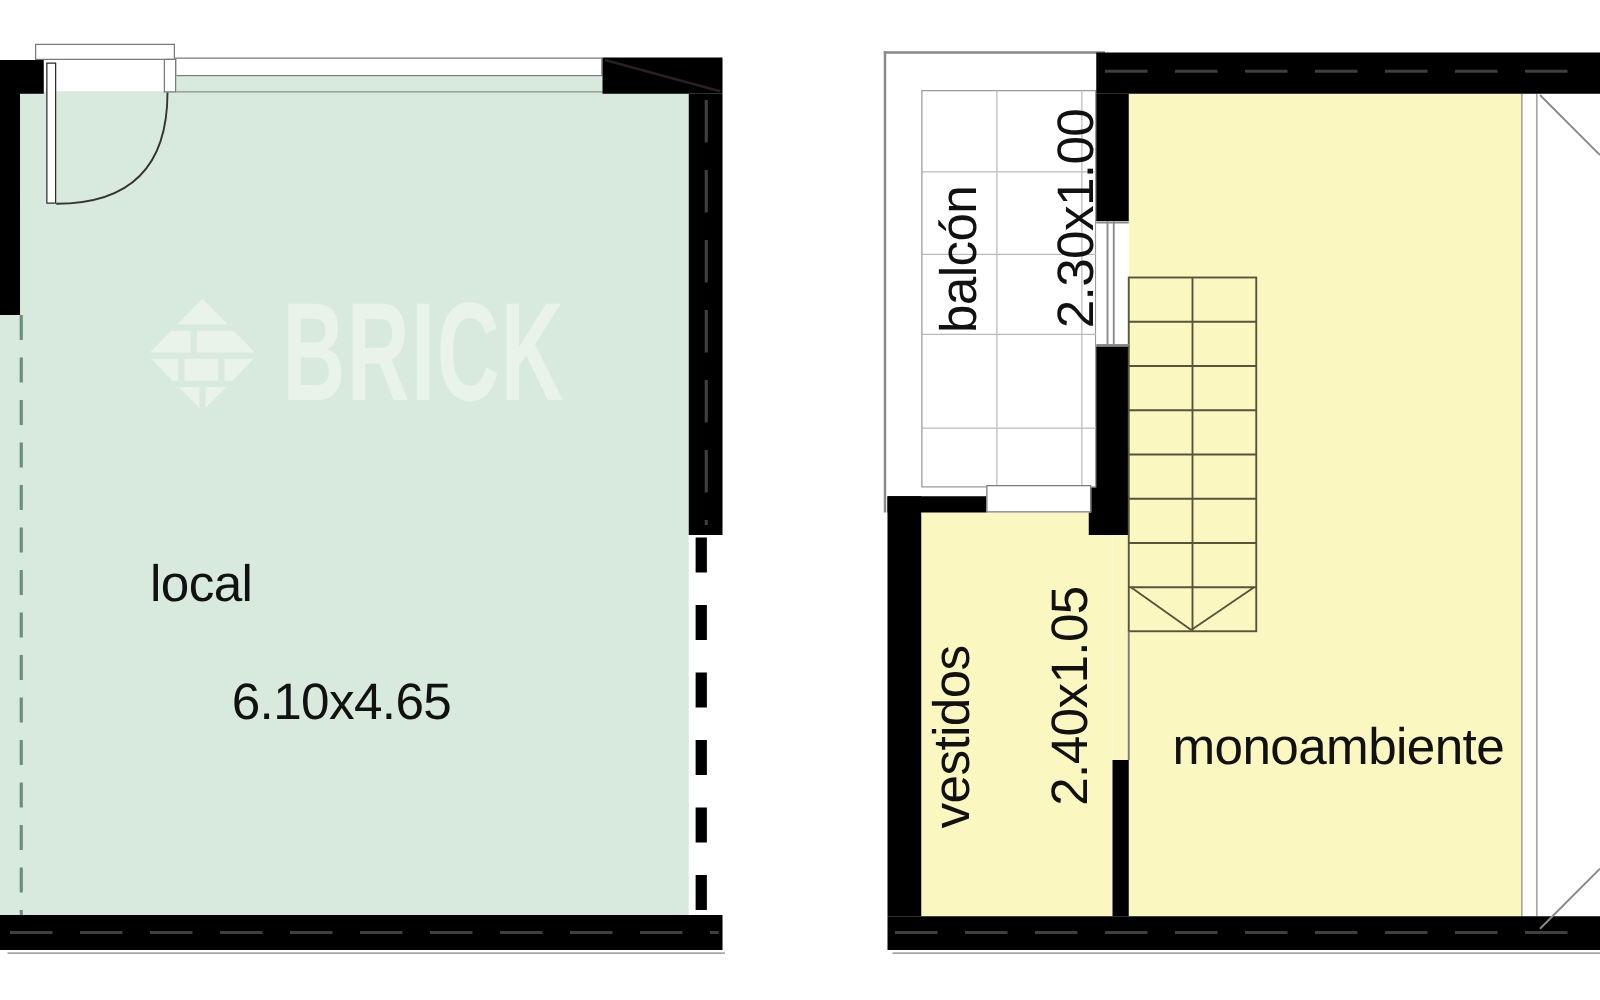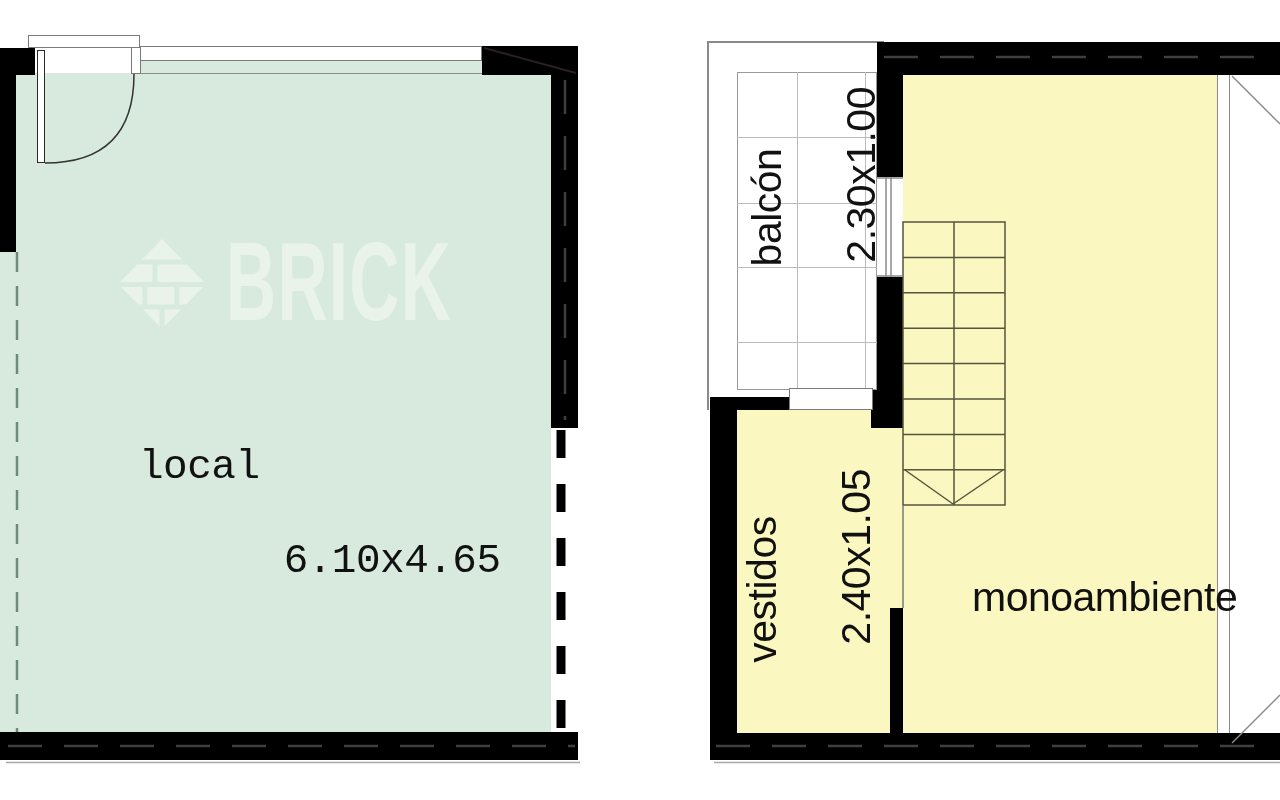--- a/index.html
+++ b/index.html
@@ -56,21 +56,21 @@
         <line x1="1" y1="46.5" x2="89" y2="46.5"></line>
         <line x1="4" y1="69" x2="86" y2="69"></line>
         <line x1="38" y1="24" x2="38" y2="46.5"></line>
         <line x1="28" y1="46.5" x2="28" y2="69"></line>
         <line x1="60" y1="46.5" x2="60" y2="69"></line>
         <line x1="45" y1="69" x2="45" y2="91"></line>
       </g>
     </svg>
     <div class="wm-text" style="left:226px;top:232px;">BRICK</div>
 
-    <div class="room-label" style="left:139px;top:444px;font-family:Liberation Mono, monospace;"><span>local</span><br>
+    <div class="room-label" style="left:120px;top:444px;"><span>local</span><br>
       <span>6.10x4.65</span></div>
   </div>
 
   <div>
 
     <div class="abs fill-yellow" style="left:890px;top:75px;width:327px;height:658px;"></div>
     <div class="abs fill-yellow" style="left:737px;top:410px;width:153px;height:323px;"></div>
 
     <div class="abs thinline" style="left:707px;top:41px;width:1.5px;height:369px;"></div>
     <div class="abs thinline" style="left:707px;top:41px;width:177px;height:1.5px;"></div>
@@ -96,21 +96,21 @@
 
     <div class="abs thinline" style="left:1216.5px;top:75px;width:1.5px;height:658px;"></div>
     <div class="abs thinline" style="left:1228.5px;top:75px;width:1.5px;height:658px;"></div>
 
     <div class="room-label rot" style="left:661px;top:160px;width:260px;height:95px;"><span>balcón</span><br>
       <span>2.30x1.00</span></div>
 
     <div class="room-label rot" style="left:646px;top:542px;width:280px;height:95px;"><span>vestidos</span><br>
       <span>2.40x1.05</span></div>
 
-    <div class="room-label" style="left:938px;top:574px;margin-left:34px;"><span>monoambiente</span><br>
+    <div class="room-label" style="left:938px;top:574px;"><span>monoambiente</span><br>
       </div>
   </div>
 
   <svg class="linework" width="1280" height="800" viewBox="0 0 1280 800">
 
     <path d="M 45 163 Q 134 163 134 74" fill="none" stroke="#333" stroke-width="1.5"></path>
 
     <line x1="484" y1="48" x2="576" y2="73" stroke="#2b2020" stroke-width="2"></line>
 
     <g stroke="var(--stair-line,#55543c)" stroke-width="1.5" fill="none">

